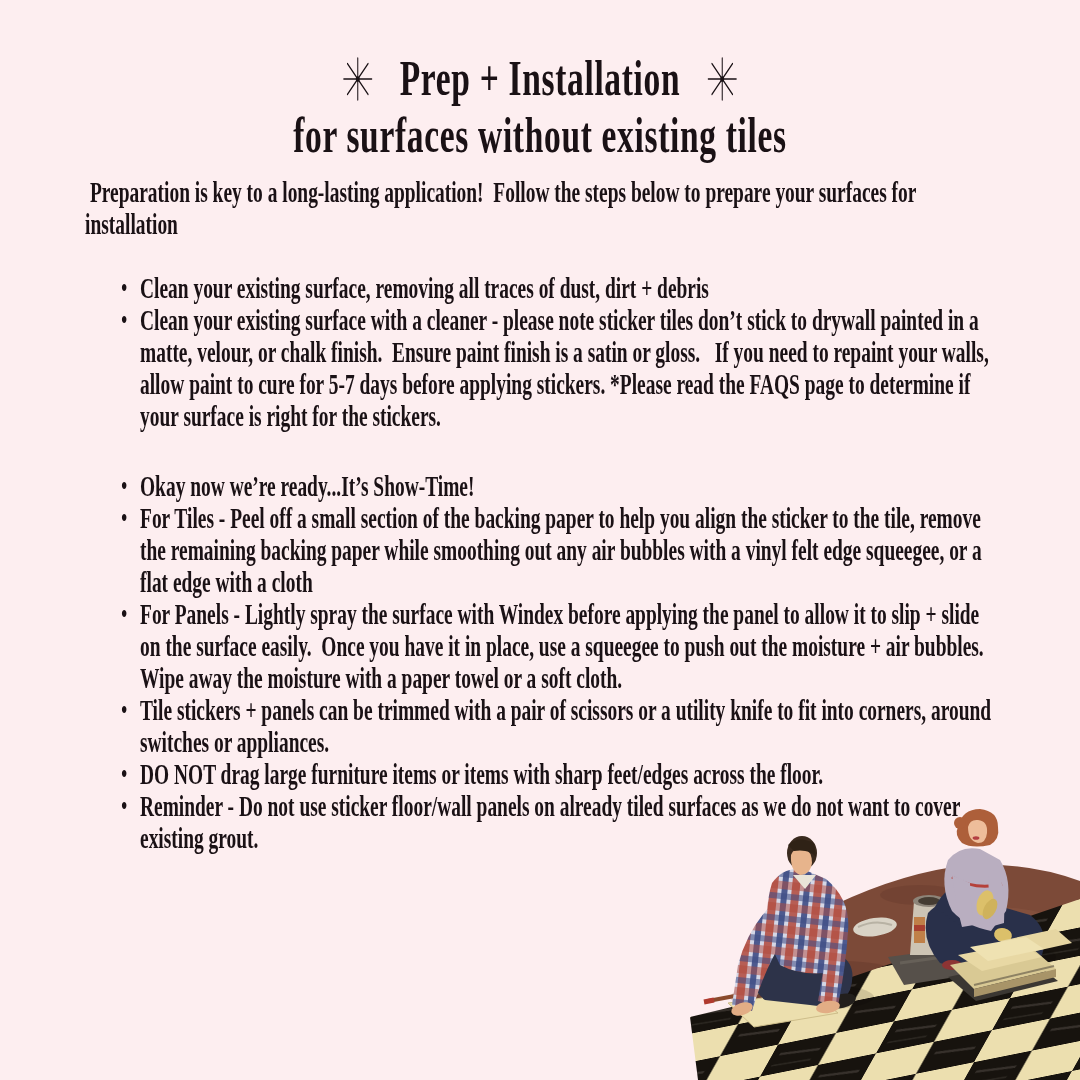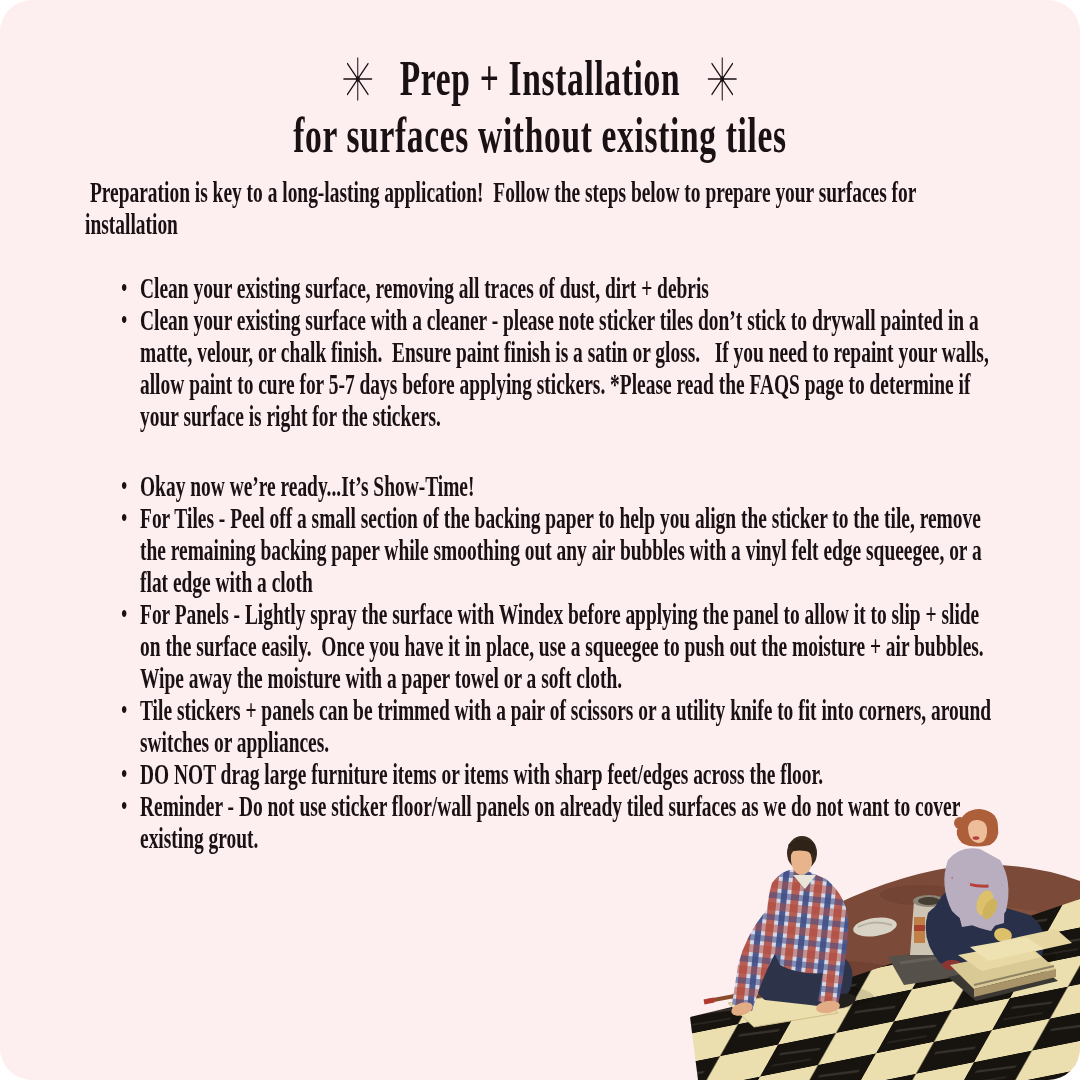--- a/index.html
+++ b/index.html
@@ -4,21 +4,20 @@
 <style>
   html,body{margin:0;padding:0;}
   .page{
     position:relative;
     width:1080px;height:1080px;
     background:#fdeef0;
     overflow:hidden;
     font-family:"Liberation Serif","DejaVu Serif",serif;
     font-weight:700;
     color:#1a1115;
-    border-radius:32px;
   }
   
   .text-layer{
     position:absolute;
     left:-266px;top:0;
     width:1612px;
     transform:scaleX(0.67);
     transform-origin:center top;
   }
   .page-title{

